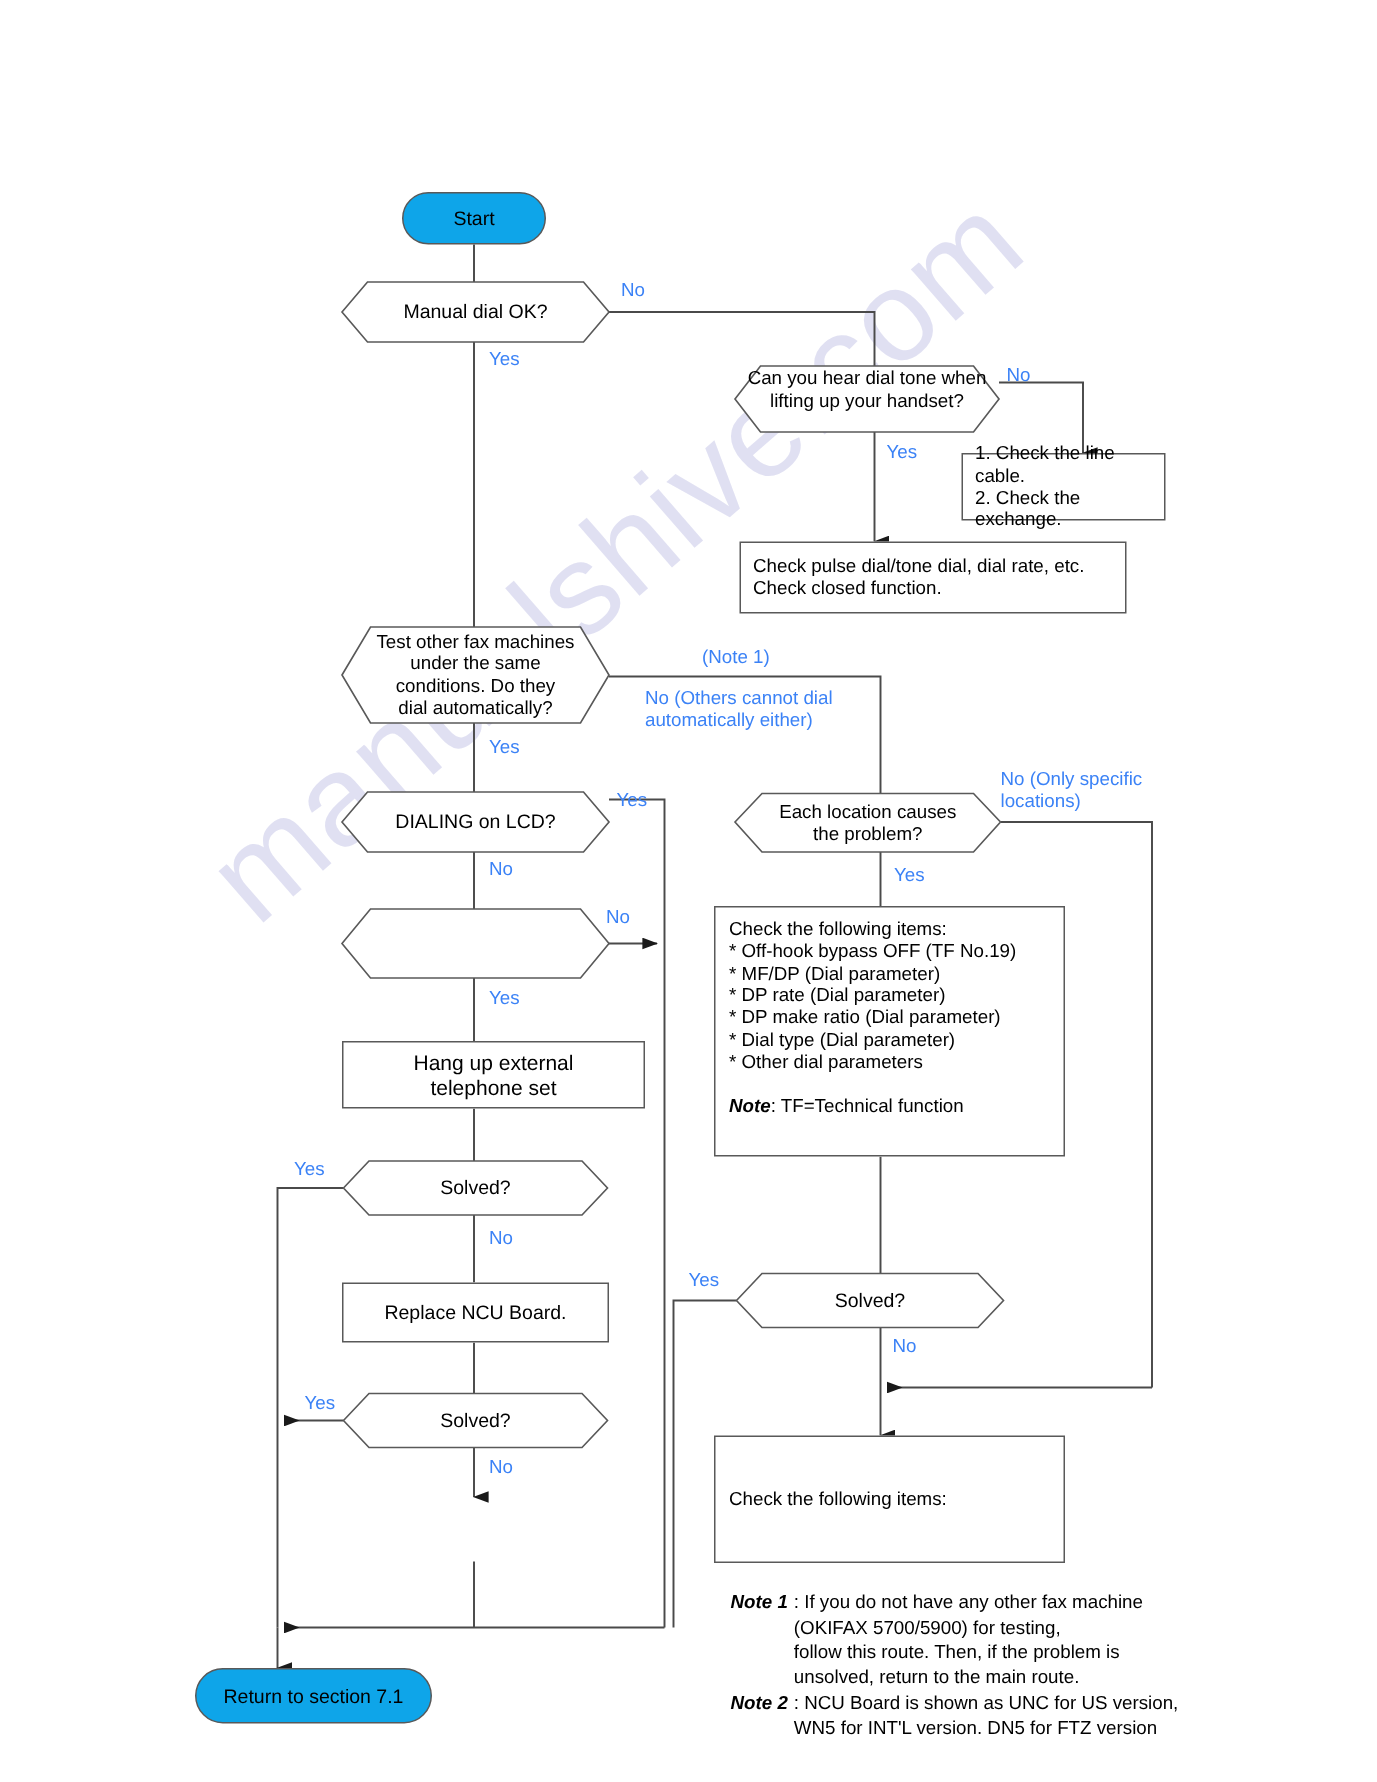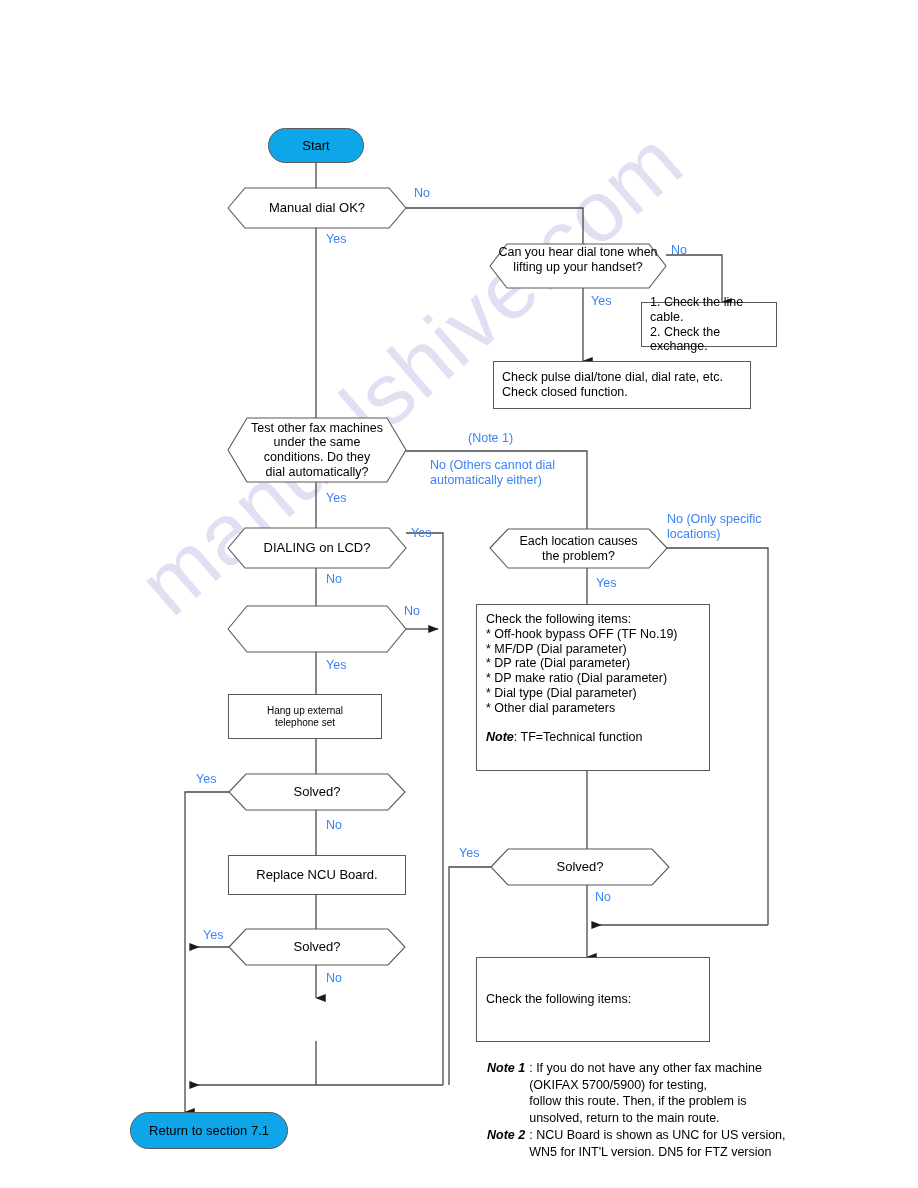--- a/index.html
+++ b/index.html
@@ -273,21 +273,21 @@
   <div class="node proc proc-left" style="left:641px; top:302px; width:136px; height:45px; padding:5px 8px; font-size:12.5px; flex-direction:column; align-items:flex-start; justify-content:center;">
     <div>1. Check the line cable.</div>
     <div>2. Check the exchange.</div>
   </div>
 
   <div class="node proc proc-left" style="left:493px; top:361px; width:258px; height:48px; padding:5px 8px; font-size:12.5px; flex-direction:column; align-items:flex-start; justify-content:center;">
     <div>Check pulse dial/tone dial, dial rate, etc.</div>
     <div>Check closed function.</div>
   </div>
 
-  <div class="node proc" style="left:228px; top:694px; width:154px; height:45px; font-size:10px;">
+  <div class="node proc" style="left:228px; top:694px; width:202px; height:45px; font-size:14px;">
     <span style="white-space:pre-line;">Hang up external
 telephone set</span>
   </div>
 
   <div class="node proc" style="left:228px; top:855px; width:178px; height:40px; font-size:13px;">
     <span>Replace NCU Board.</span>
   </div>
 
 
   <div class="node proc proc-left" style="left:476px; top:604px; width:234px; height:167px; padding:7px 9px; font-size:12.5px; flex-direction:column; align-items:flex-start; justify-content:flex-start;">

